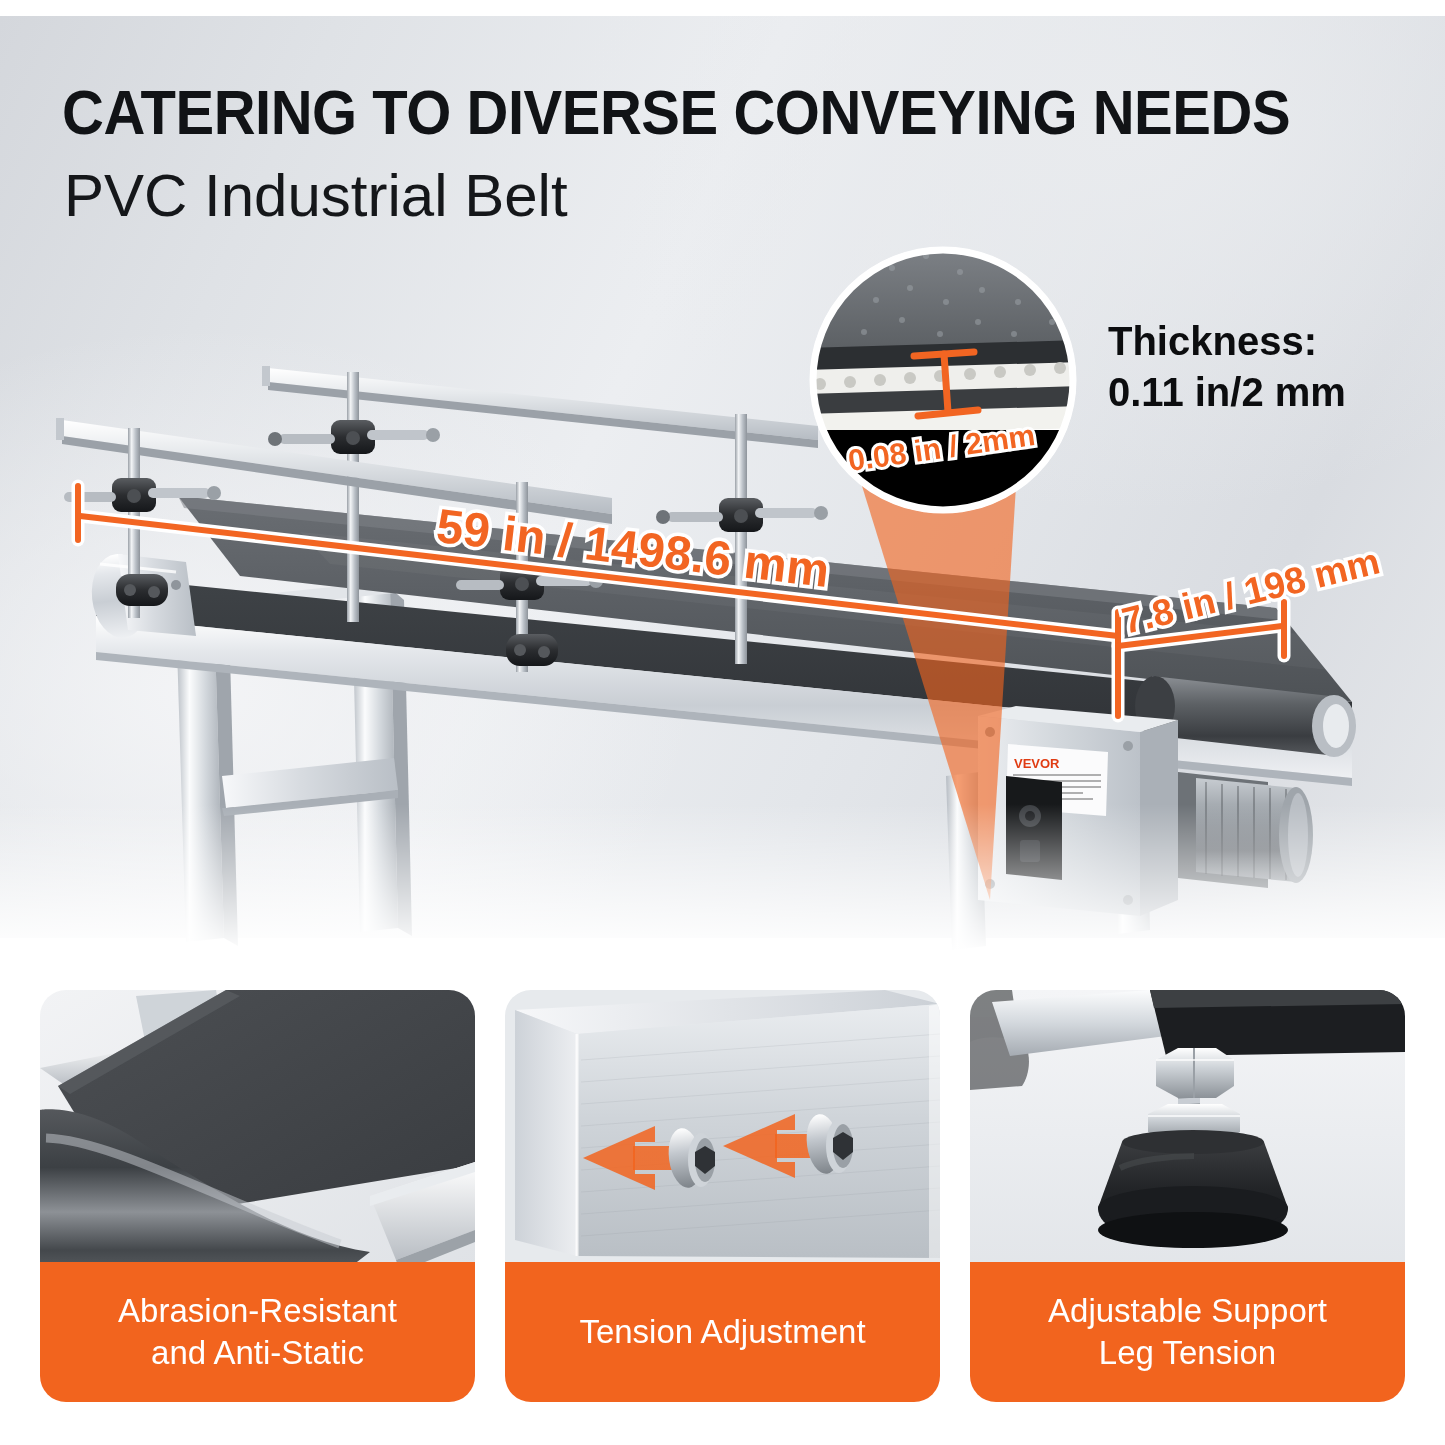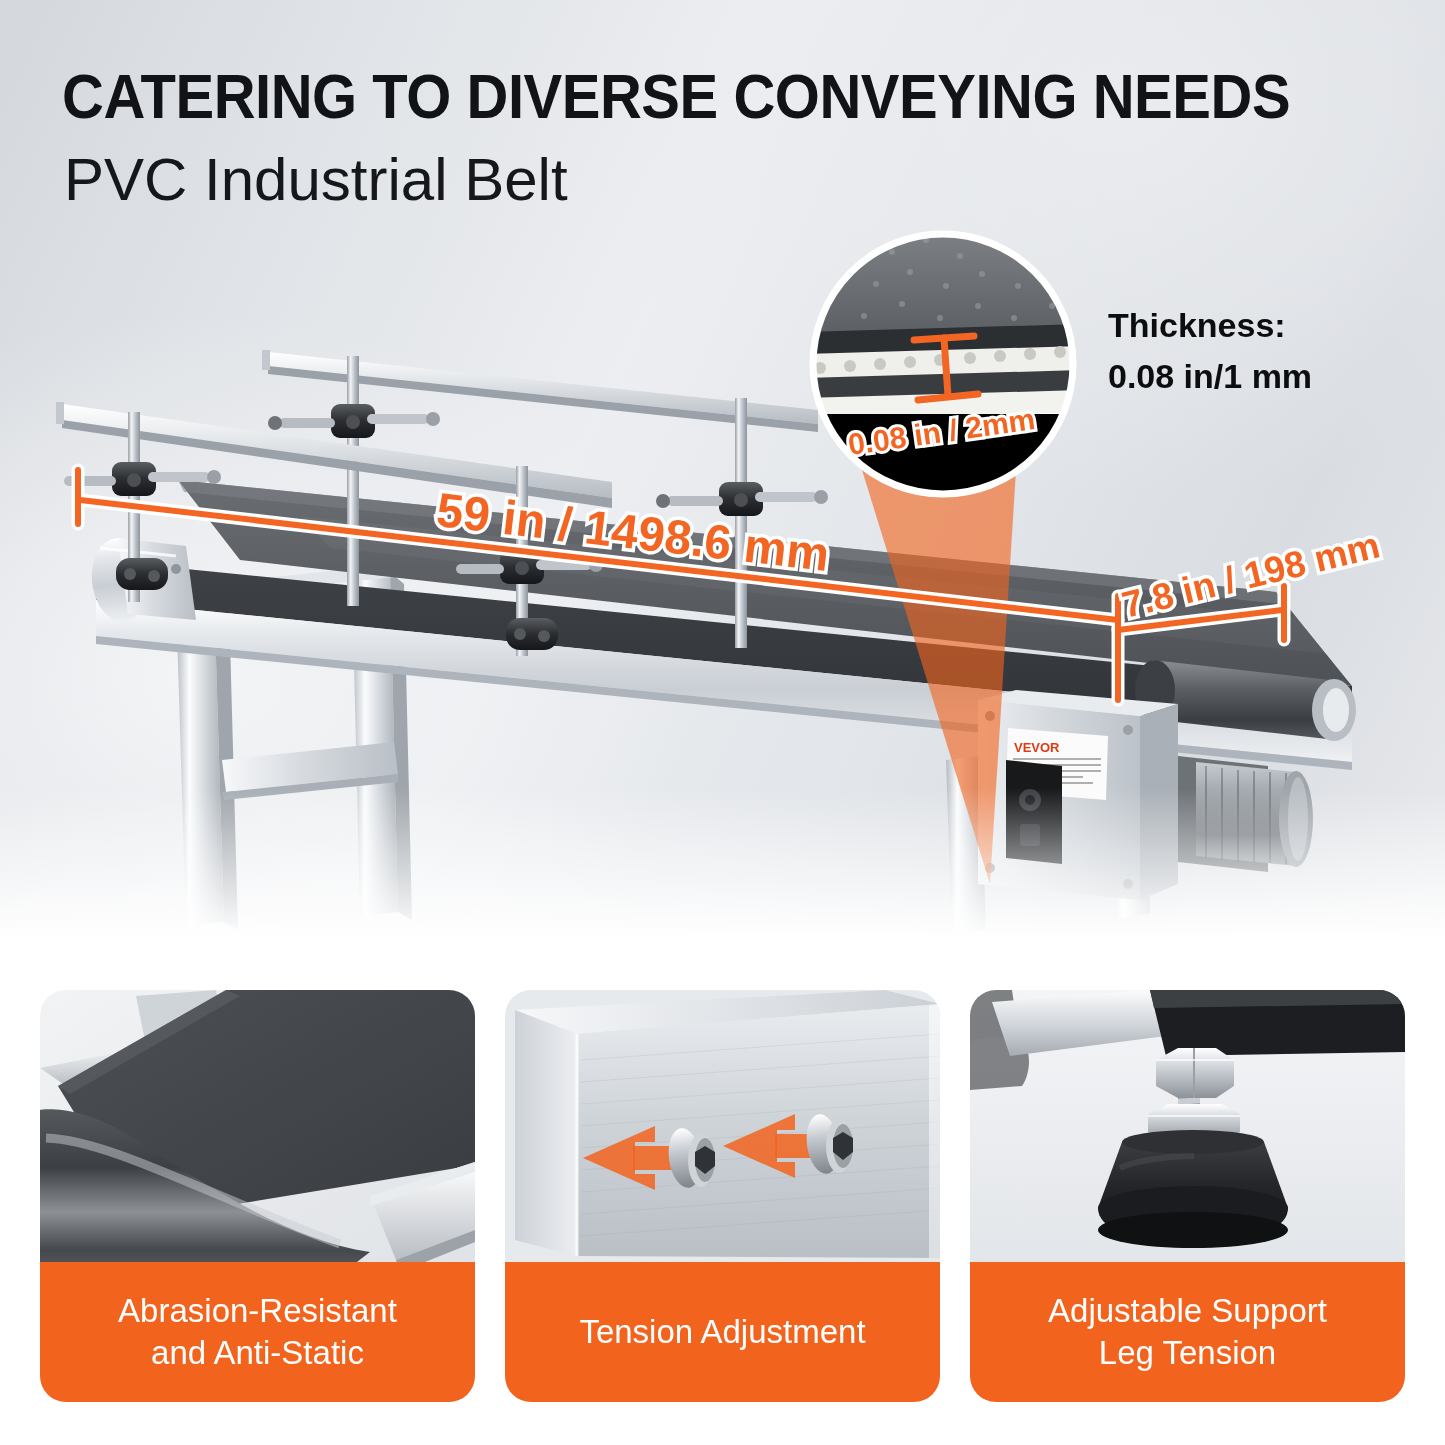--- a/index.html
+++ b/index.html
@@ -6,21 +6,21 @@
   html,body { width:1445px; height:1445px; }
   body {
     font-family:"Liberation Sans", sans-serif;
     background:#ffffff;
     overflow:hidden;
     position:relative;
   }
 
   
   .hero{
-    position:absolute; left:0; top:0; width:1445px; height:938px;
+    position:absolute; left:0; top:16px; width:1445px; height:938px;
     background:
       radial-gradient(ellipse 900px 620px at 78% 12%, #e9ebee 0%, rgba(233,235,238,0) 62%),
       radial-gradient(ellipse 760px 560px at 14% 72%, #f3f4f6 0%, rgba(243,244,246,0) 65%),
       linear-gradient(115deg,#d4d7dc 0%,#dfe2e6 18%,#eceef1 42%,#e3e6ea 62%,#d9dce1 82%,#e7e9ec 100%);
     overflow:hidden;
   }
   .hero:after{
     content:""; position:absolute; left:0; right:0; bottom:0; height:150px;
     background:linear-gradient(to bottom, rgba(255,255,255,0) 0%, rgba(255,255,255,.55) 55%, #ffffff 100%);
     pointer-events:none; z-index:3;
@@ -37,21 +37,21 @@
     font-size:60px; line-height:50px; color:#15171a; font-weight:400;
     white-space:nowrap;
   }
 
   
   .conv{ position:absolute; left:0; top:0; width:1445px; height:938px; z-index:2;}
 
   
   .thk-text{
     position:absolute; left:1108px; top:300px;
-    font-size:34px; line-height:51px; font-weight:bold; color:#0c0d0f;
+    font-size:40px; line-height:51px; font-weight:bold; color:#0c0d0f;
     white-space:nowrap; z-index:6;
   }
   .bubble{
     position:absolute; left:806px; top:228px; width:275px; height:288px; z-index:6;
   }
 
   .dimlabel{
     position:absolute; z-index:7; white-space:nowrap;
     font-weight:bold; color:#F26522;
     -webkit-text-stroke:7px #ffffff; paint-order:stroke fill;
@@ -399,21 +399,21 @@
       <line x1="1118" y1="630" x2="1282" y2="610"></line>
       <line x1="1284" y1="586" x2="1284" y2="640"></line>
     </g>
   </svg>
 
   <div class="dimlabel dim-len">59 in / 1498.6 mm</div>
   <div class="dimlabel dim-wid">7.8 in / 198 mm</div>
 
   <div class="thk-text">
     <div>Thickness:</div>
-    <div>0.08 in/1 mm</div>
+    <div>0.11 in/2 mm</div>
   </div>
 
 </div>
 
 <div class="features">
 
   <div class="card c1">
     <div class="card-img">
       <svg viewBox="0 0 435 285" preserveAspectRatio="none" style="display:block;width:100%;height:100%;">
         <defs>

